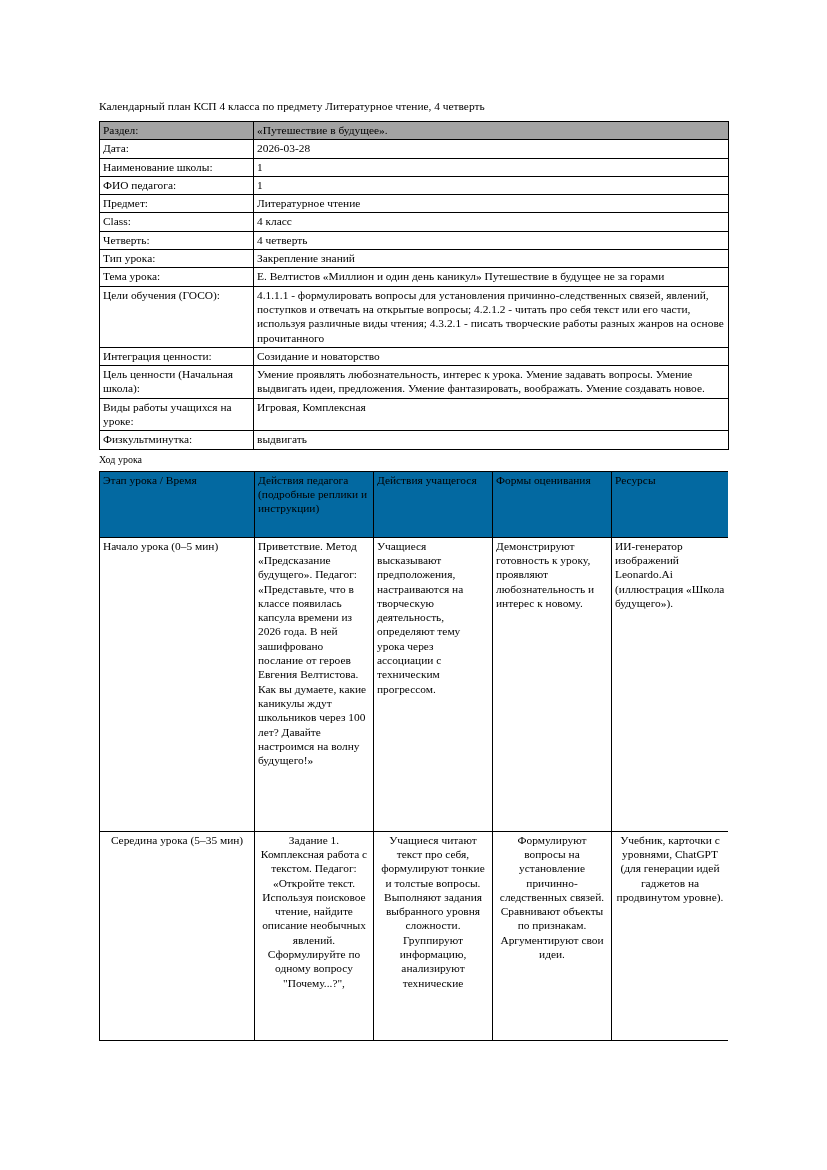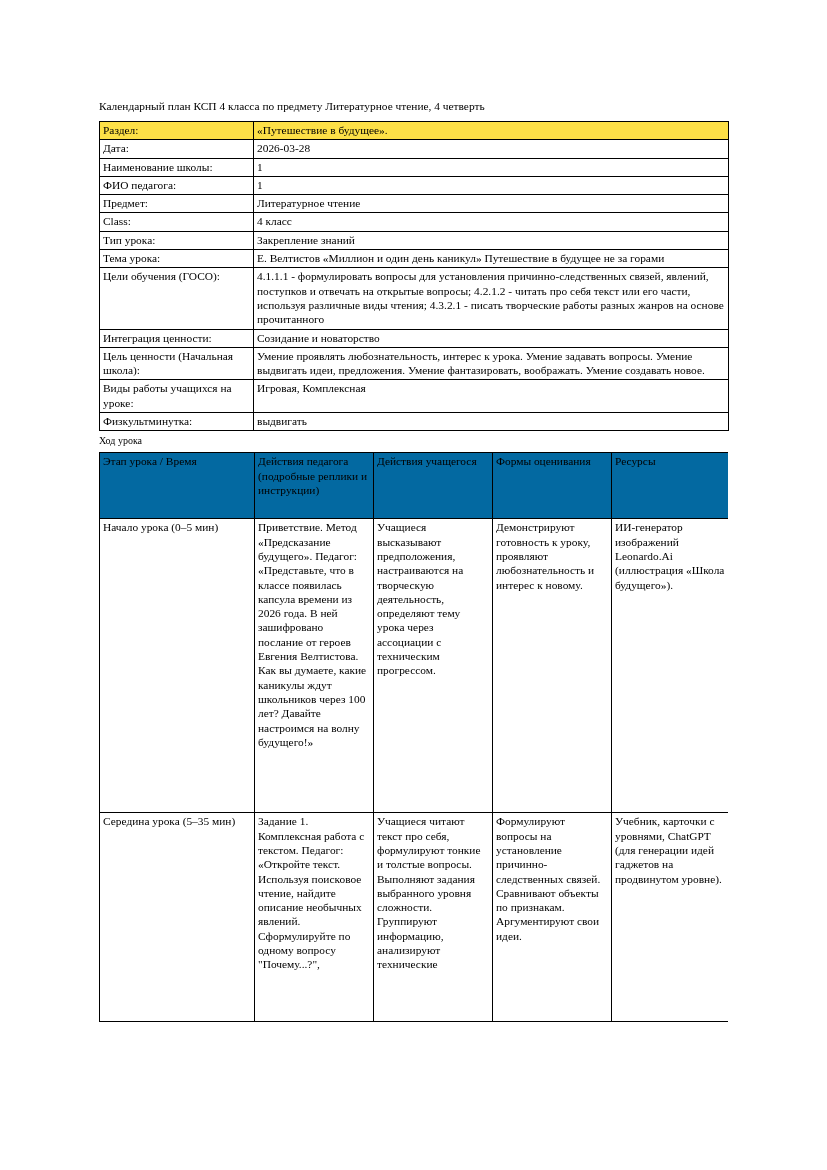--- a/index.html
+++ b/index.html
@@ -54,38 +54,38 @@
     vertical-align: top;
     text-align: left;
     font-weight: normal;
     word-wrap: break-word;
     overflow-wrap: break-word;
     hyphens: none;
   }
   
   .info-table col.c-label { width: 154px; }
   .info-table col.c-value { width: 475px; }
-  .info-table tr.shaded td { background: #fde047; }
+  .info-table tr.shaded td { background: #a3a3a3; }
 
   
   .flow-table col.f1 { width: 155px; }
   .flow-table col.f2 { width: 119px; }
   .flow-table col.f3 { width: 119px; }
   .flow-table col.f4 { width: 119px; }
   .flow-table col.f5 { width: 117px; }
   .flow-table thead td { background: #0369a1; }
   .flow-table thead td { height: 62px; }
   .flow-wrap {
     position: relative;
     width: 629px;
     height: 583px;
     overflow: hidden;
   }
   .row-start td { height: 290px; }
-  .row-middle td { height: 205px; }
+  .row-middle td { height: 205px; text-align: center; }
 </style>
 </head>
 <body>
 
 <div class="page">
   <div class="content">
 
     <p class="doc-title">Календарный план КСП 4 класса по предмету Литературное чтение, 4 четверть</p>
 
     <table class="info-table">
@@ -110,20 +110,24 @@
           <td>ФИО педагога:</td>
           <td>1</td>
         </tr>
         <tr>
           <td>Предмет:</td>
           <td>Литературное чтение</td>
         </tr>
         <tr>
           <td>Class:</td>
           <td>4 класс</td>
+        </tr>
+        <tr>
+          <td>Четверть:</td>
+          <td>4 четверть</td>
         </tr>
         <tr>
           <td>Тип урока:</td>
           <td>Закрепление знаний</td>
         </tr>
         <tr>
           <td>Тема урока:</td>
           <td>Е. Велтистов «Миллион и один день каникул» Путешествие в будущее не за горами</td>
         </tr>
         <tr>

